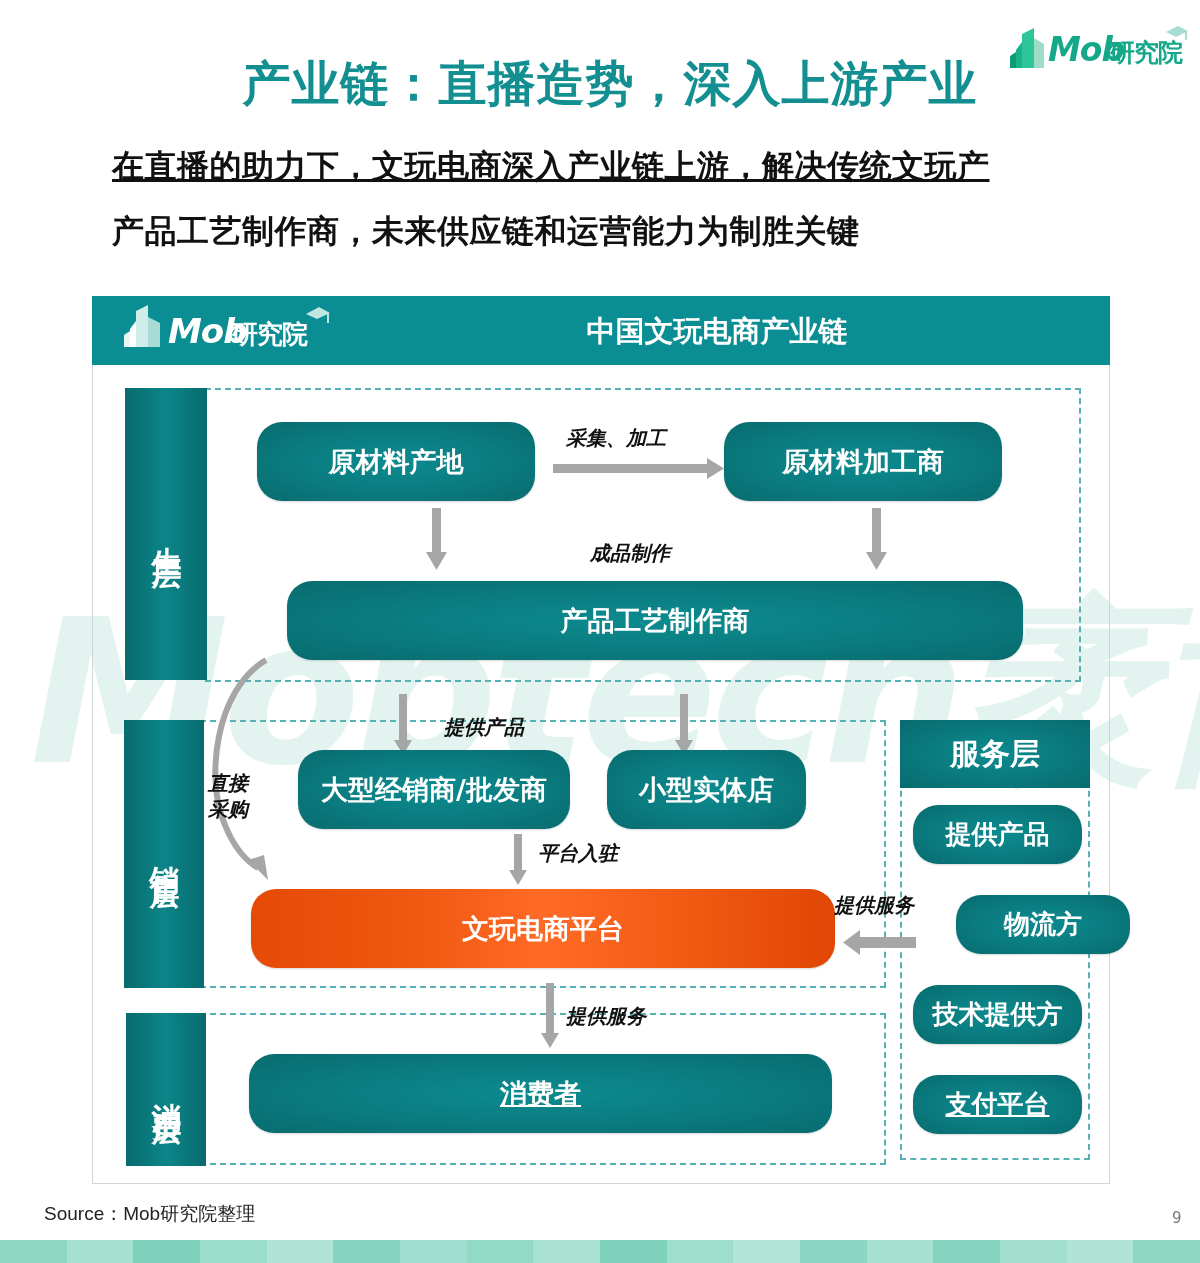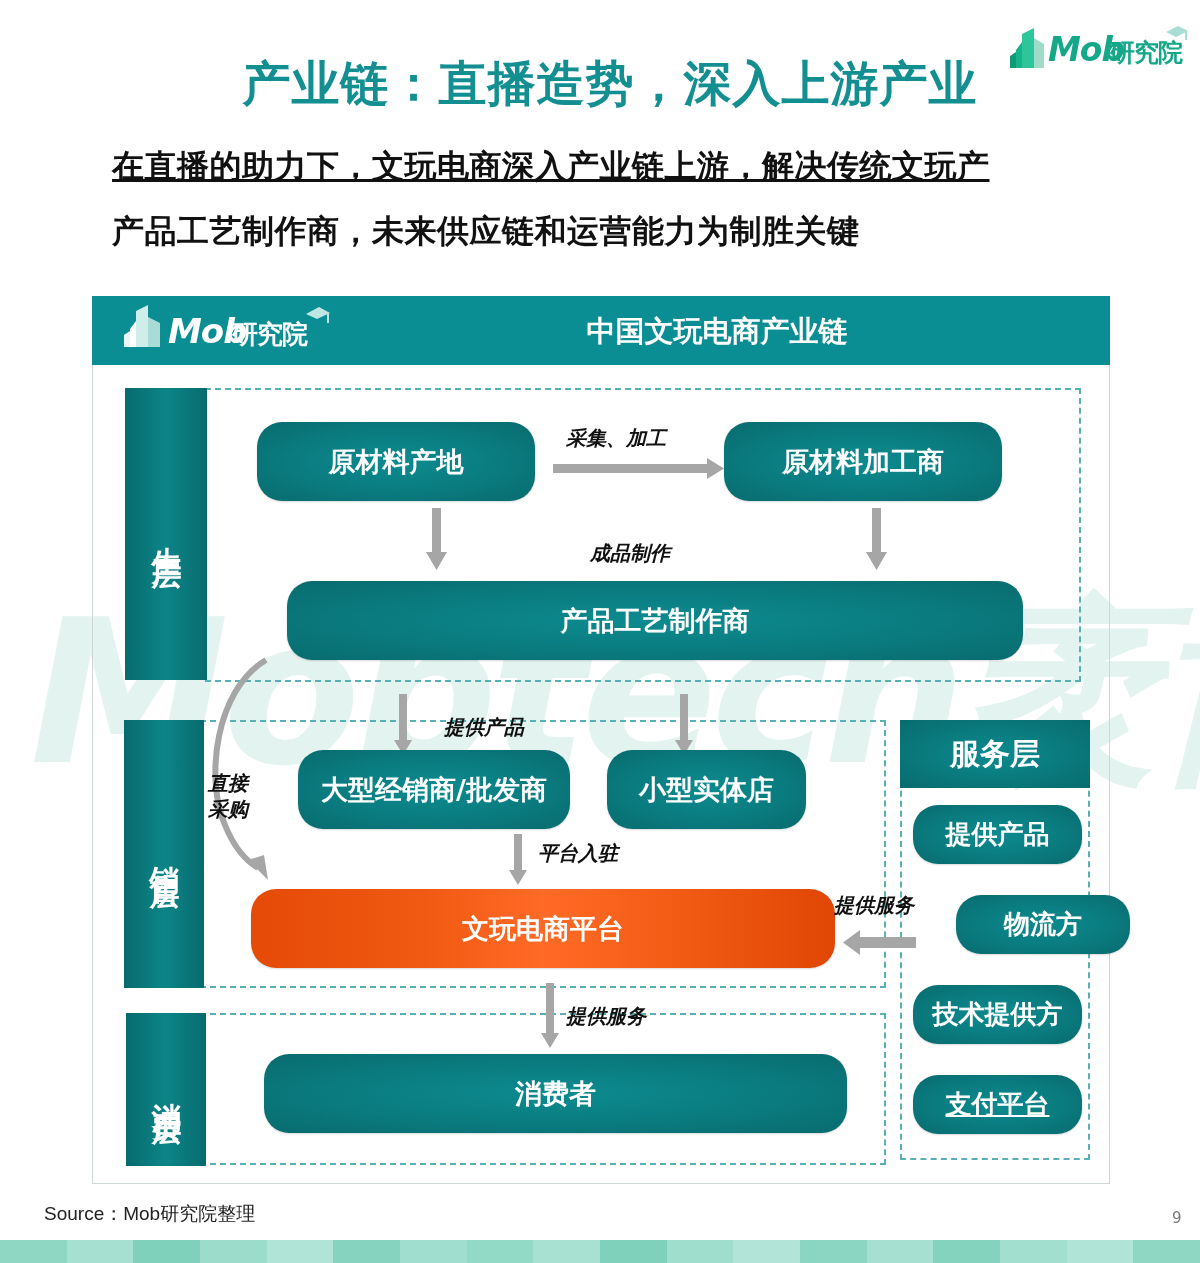--- a/index.html
+++ b/index.html
@@ -137,21 +137,21 @@
 <div class="abs node node-platform" style="left:251px;top:889px;width:584px;height:79px;">文玩电商平台</div>
 
 <div class="abs arrow-label" style="left:444px;top:714px;">提供产品</div>
 <div class="abs arrow-label" style="left:208px;top:770px;">直接</div>
 <div class="abs arrow-label" style="left:208px;top:796px;">采购</div>
 <div class="abs arrow-label" style="left:538px;top:840px;">平台入驻</div>
 <div class="abs arrow-label" style="left:834px;top:892px;">提供服务</div>
 
 <div class="abs dashed" style="left:200px;top:1013px;width:686px;height:152px;"></div>
 <div class="abs layer-label" style="left:126px;top:1013px;width:80px;height:153px;">消费层</div>
-<div class="abs node" style="left:264px;top:1054px;width:583px;height:79px;">消费者</div>
+<div class="abs node" style="left:249px;top:1054px;width:583px;height:79px;text-decoration:underline;">消费者</div>
 <div class="abs arrow-label" style="left:566px;top:1003px;">提供服务</div>
 
 <div class="abs dashed" style="left:900px;top:720px;width:190px;height:440px;"></div>
 <div class="abs svc-header" style="left:900px;top:720px;width:190px;height:68px;">服务层</div>
 <div class="abs node" style="left:913px;top:805px;width:169px;height:59px;font-size:26px;">提供产品</div>
 <div class="abs node" style="left:956px;top:895px;width:174px;height:59px;font-size:26px;">物流方</div>
 <div class="abs node" style="left:913px;top:985px;width:169px;height:59px;font-size:26px;">技术提供方</div>
 <div class="abs node" style="left:913px;top:1075px;width:169px;height:59px;font-size:26px;text-decoration:underline;">支付平台</div>
 
 <svg class="abs arrow" style="left:0;top:0;" width="1200" height="1263">

